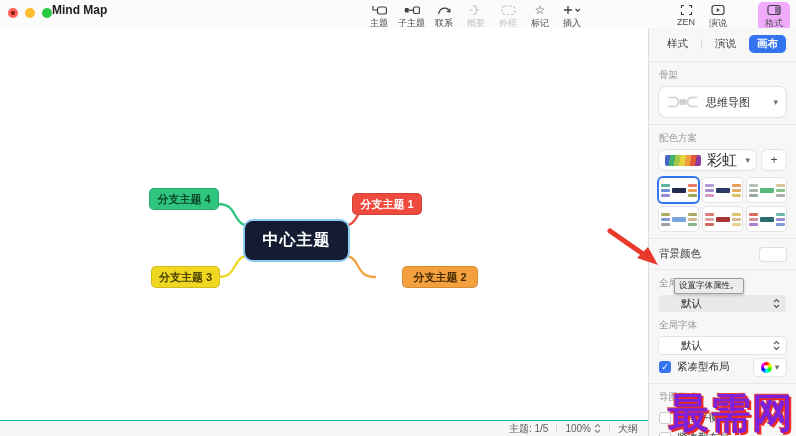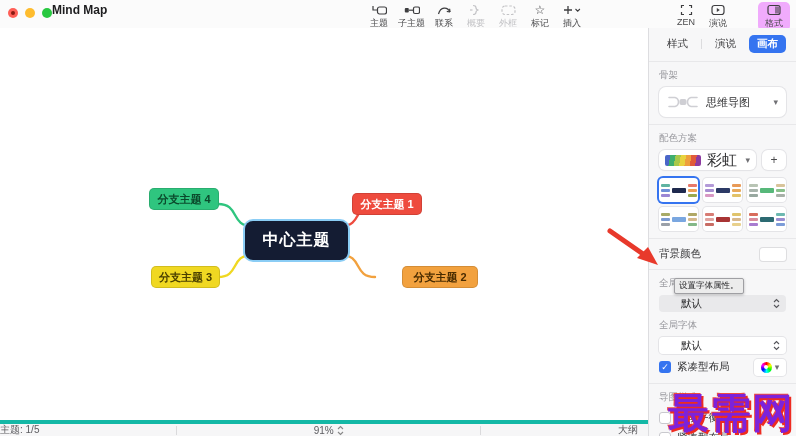--- a/index.html
+++ b/index.html
@@ -77,22 +77,22 @@
   .cb.on{background:#3574f0;color:#fff;font-size:9px;font-weight:bold;display:flex;align-items:center;justify-content:center;line-height:1;}
   .check-row .lb{font-size:10.5px;color:#2e2e30;margin-left:6px;}
   .rainbow-row{display:flex;align-items:center;height:18px;margin-top:4px;}
   .wheel-btn{margin-left:auto;width:32px;height:17px;border-radius:4px;background:#fff;box-shadow:0 0 0 1px #e4e4e7;
              display:flex;align-items:center;justify-content:center;gap:3px;}
   .wheel{width:11px;height:11px;border-radius:50%;
          background:conic-gradient(#f00,#ff0,#0f0,#0ff,#00f,#f0f,#f00);position:relative;}
   .wheel::after{content:"";position:absolute;left:3.5px;top:3.5px;width:4px;height:4px;border-radius:50%;background:#fff;}
 
   
-  .statusbar{position:absolute;left:0;bottom:0;width:648px;height:16px;background:#f6f6f7;border-top:4px solid #14b8a6;
-             display:flex;align-items:center;justify-content:space-between;padding-right:10px;box-sizing:border-box;gap:8px;}
+  .statusbar{position:absolute;left:0;bottom:0;width:648px;height:16px;background:#f6f6f7;border-top:1px solid #14b8a6;
+             display:flex;align-items:center;justify-content:flex-end;padding-right:10px;box-sizing:border-box;gap:8px;}
   .statusbar .it{font-size:10px;color:#5c5c60;display:flex;align-items:center;gap:3px;}
   .statusbar .vdiv{width:1px;height:9px;background:#dadadc;}
 
   
   .tooltip{position:absolute;left:674px;top:278px;background:#ececec;border:1px solid #9f9fa3;
            box-shadow:0 1px 3px rgba(0,0,0,0.25);font-size:8.5px;color:#2a2a2c;padding:1px 4px;
            border-radius:2px;z-index:30;white-space:nowrap;}
   .watermark{position:absolute;right:2px;bottom:2px;z-index:40;font-size:41px;font-weight:bold;
              color:#7d22da;text-shadow:2px 2px 0 #ee2b20,-1px -1px 0 rgba(238,43,32,0.85);
              letter-spacing:1px;line-height:1;}
@@ -379,21 +379,21 @@
       <span class="cb off"></span>
       <span class="lb">紧凑型布局</span>
     </div>
 
   </div>
 
   <div class="statusbar">
     <span class="it">主题: 1/5</span>
     <span class="vdiv"></span>
     <span class="it">
-      <span>91%</span>
+      <span>100%</span>
       <svg width="7" height="11" viewBox="0 0 7 11">
           <path d="M1 4 l2.5 -2.5 L6 4 M1 7 l2.5 2.5 L6 7" fill="none" stroke="#888" stroke-width="1.1"></path>
         </svg>
     </span>
     <span class="vdiv"></span>
     <span class="it">大纲</span>
   </div>
 
   <svg class="arrow-layer" width="796" height="436" viewBox="0 0 796 436">
     <path d="M610 231 L646 256" stroke="#e8392b" stroke-width="5" stroke-linecap="round" fill="none"></path>

